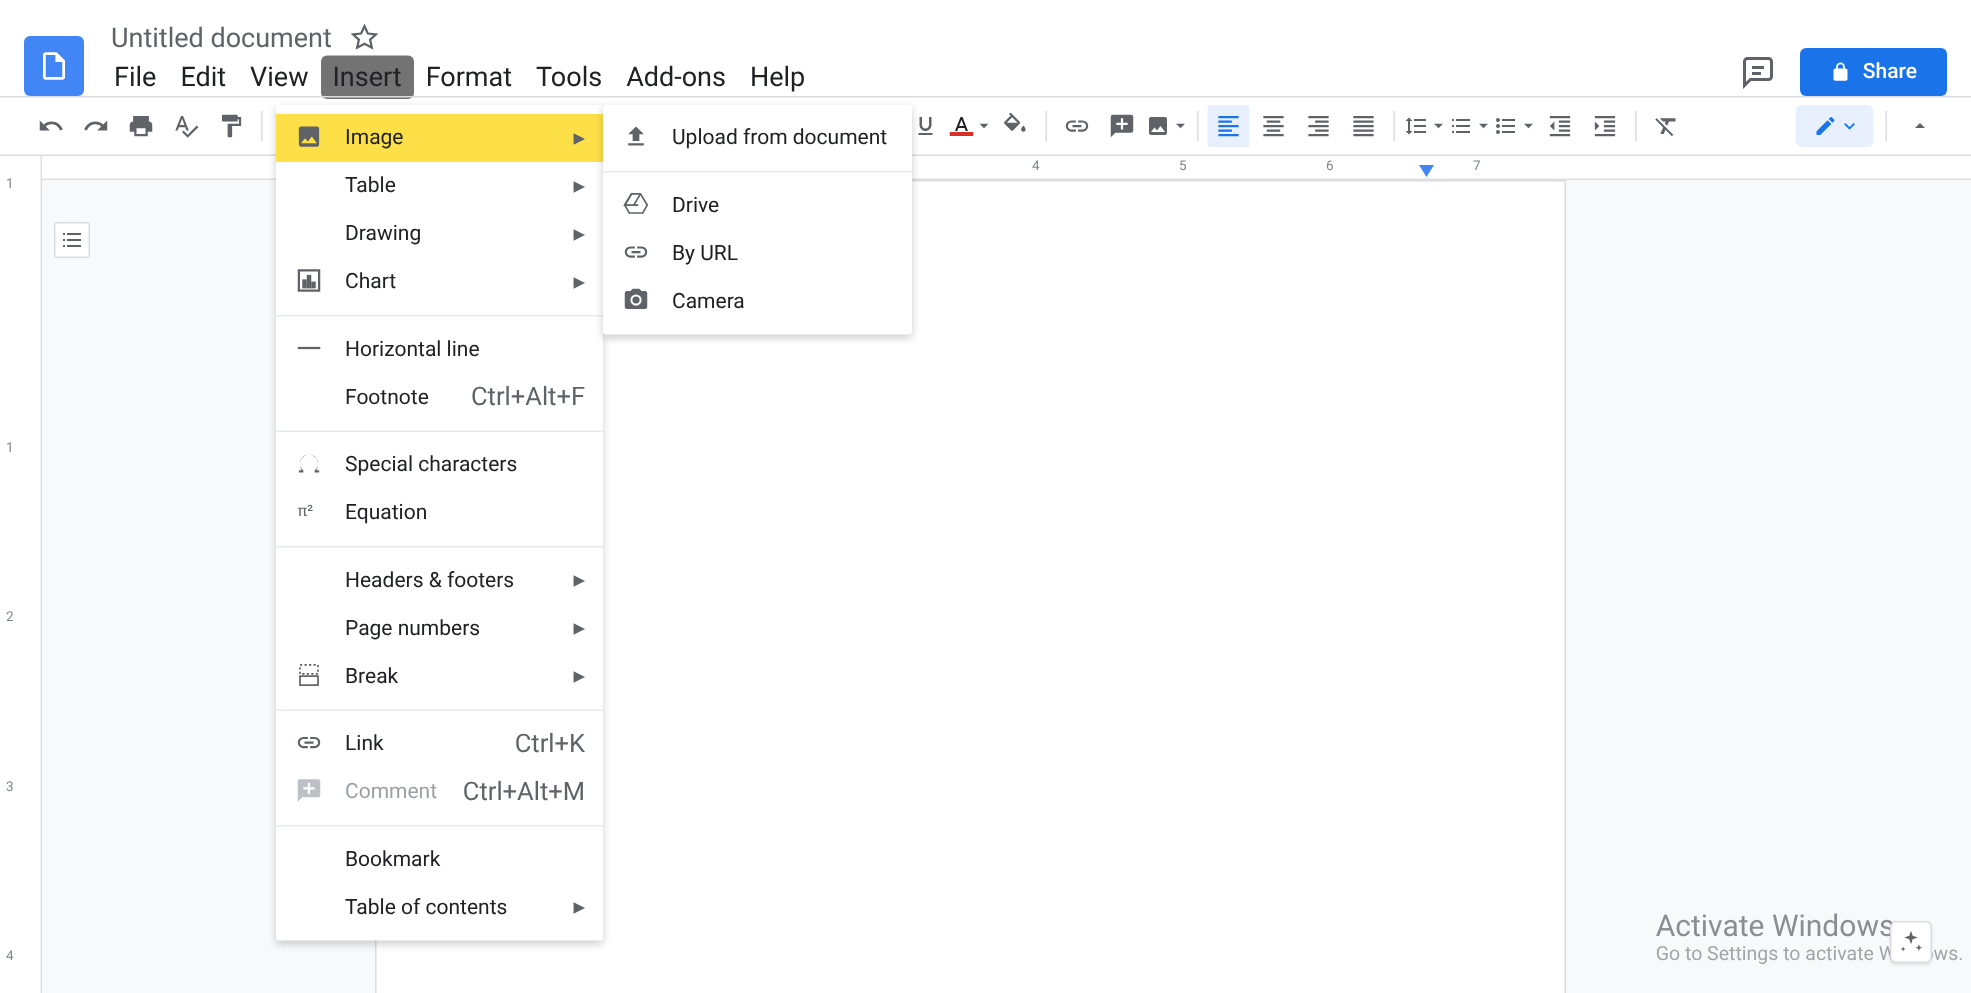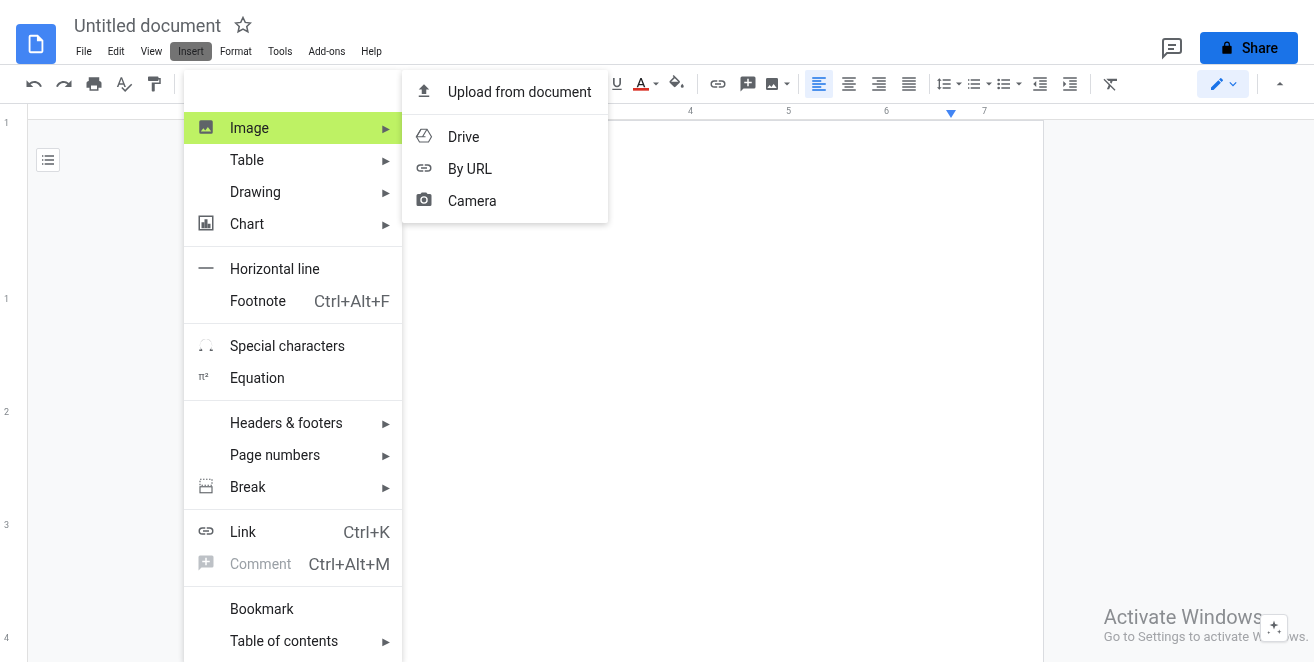--- a/index.html
+++ b/index.html
@@ -7,25 +7,25 @@
 
 
 .header { display: flex; align-items: flex-end; padding: 8px 16px 0 16px; height: 64px; }
 .docs-logo { width: 40px; height: 40px; background: #4285f4; border-radius: 4px; display: flex; align-items: center; justify-content: center; margin-right: 12px; margin-top: 4px; }
 .docs-logo svg { width: 22px; height: 28px; }
 .title-area { flex: 1; }
 .title-row { display: flex; align-items: center; height: 26px; }
 .doc-title { font-size: 18px; color: #5f6368; padding: 2px 6px; }
 .star-btn { width: 24px; height: 24px; display: flex; align-items: center; justify-content: center; cursor: pointer; margin-left: 4px; color: #5f6368; }
 .menus { display: flex; height: 26px; align-items: center; }
-.menu-item { padding: 4px 8px; font-size: 10px; color: #202124; cursor: pointer; border-radius: 4px; }
+.menu-item { padding: 4px 8px; font-size: 18px; color: #202124; cursor: pointer; border-radius: 4px; }
 .menu-item.active { background: #737373; }
 .header-right { display: flex; align-items: center; gap: 16px; padding-top: 8px; }
 .comments-icon { width: 24px; height: 24px; color: #5f6368; cursor: pointer; display:flex;align-items:center;justify-content:center;}
-.share-btn { background: #1a73e8; color: #000000; padding: 8px 20px; border-radius: 4px; font-size: 14px; font-weight: 500; cursor: pointer; display: flex; align-items: center; gap: 8px; border: none; }
+.share-btn { background: #1a73e8; color: #ffffff; padding: 8px 20px; border-radius: 4px; font-size: 14px; font-weight: 500; cursor: pointer; display: flex; align-items: center; gap: 8px; border: none; }
 
 
 .toolbar { border-top: 1px solid #dadce0; border-bottom: 1px solid #dadce0; height: 40px; display: flex; align-items: center; padding: 0 20px; gap: 2px; position: relative; }
 .tb-btn { width: 28px; height: 28px; display: flex; align-items: center; justify-content: center; color: #5f6368; cursor: pointer; border-radius: 2px; position: relative; }
 .tb-sep { width: 1px; height: 20px; background: #dadce0; margin: 0 4px; }
 .tb-dd { padding-right: 12px; position: relative; }
 .tb-dd::after { content: ''; position: absolute; right: 2px; top: 50%; border-left: 3px solid transparent; border-right: 3px solid transparent; border-top: 3px solid #5f6368; transform: translateY(-50%); }
 .tb-btn.active { background: #e8f0fe; color: #1a73e8; }
 .tb-right { margin-left: auto; display: flex; align-items: center; gap: 4px; }
 .editing-btn { background: #e8f0fe; width: 52px; height: 28px; border-radius: 4px; display: flex; align-items: center; justify-content: center; gap: 4px; color: #1a73e8; cursor:pointer; }
@@ -40,21 +40,21 @@
 .hruler .tick { position: absolute; top: 2px; }
 .hruler .marker { position: absolute; top: 6px; width: 0; height: 0; border-left: 5px solid transparent; border-right: 5px solid transparent; border-top: 8px solid #4285f4; }
 .page { position: absolute; left: 250px; top: 16px; width: 794px; height: 900px; background: #fff; border: 1px solid #dadce0; }
 
 
 .dropdown { position: absolute; background: #fff; box-shadow: 0 2px 6px rgba(0,0,0,0.2); border-radius: 2px; padding: 6px 0; z-index: 100; }
 .dd-insert { left: 184px; top: 70px; width: 218px; }
 .dd-image { left: 402px; top: 70px; width: 206px; }
 .dd-item { display: flex; align-items: center; height: 32px; padding: 0 12px; font-size: 14px; color: #202124; cursor: pointer; position: relative; }
 .dd-item:hover, .dd-item.highlight { background: #f1f3f4; }
-.dd-item.highlight { background: #bef264; margin-top: 36px; }
+.dd-item.highlight { background: #fde047; }
 .dd-icon { width: 20px; height: 20px; margin-right: 14px; color: #5f6368; display:flex;align-items:flex-start;justify-content:center; flex-shrink:0;}
 .dd-label { flex: 1; }
 .dd-shortcut { color: #5f6368; font-size: 17px; }
 .dd-arrow { color: #5f6368; font-size: 10px; }
 .dd-item.disabled { color: #9aa0a6; }
 .dd-item.disabled .dd-icon { color: #bdc1c6; }
 .dd-sep { height: 1px; background: #e8eaed; margin: 6px 0; }
 
 
 .watermark { position: absolute; right: 5px; bottom: 18px; color: #80868b; text-align: left; pointer-events: none; }

